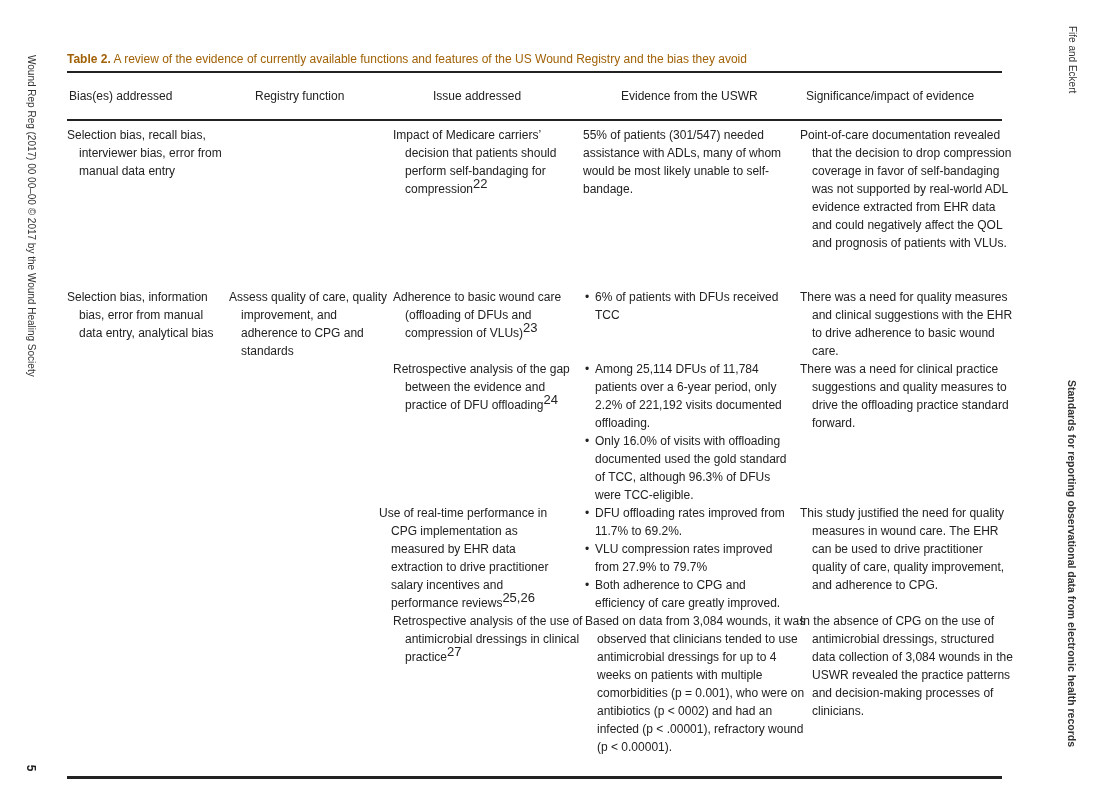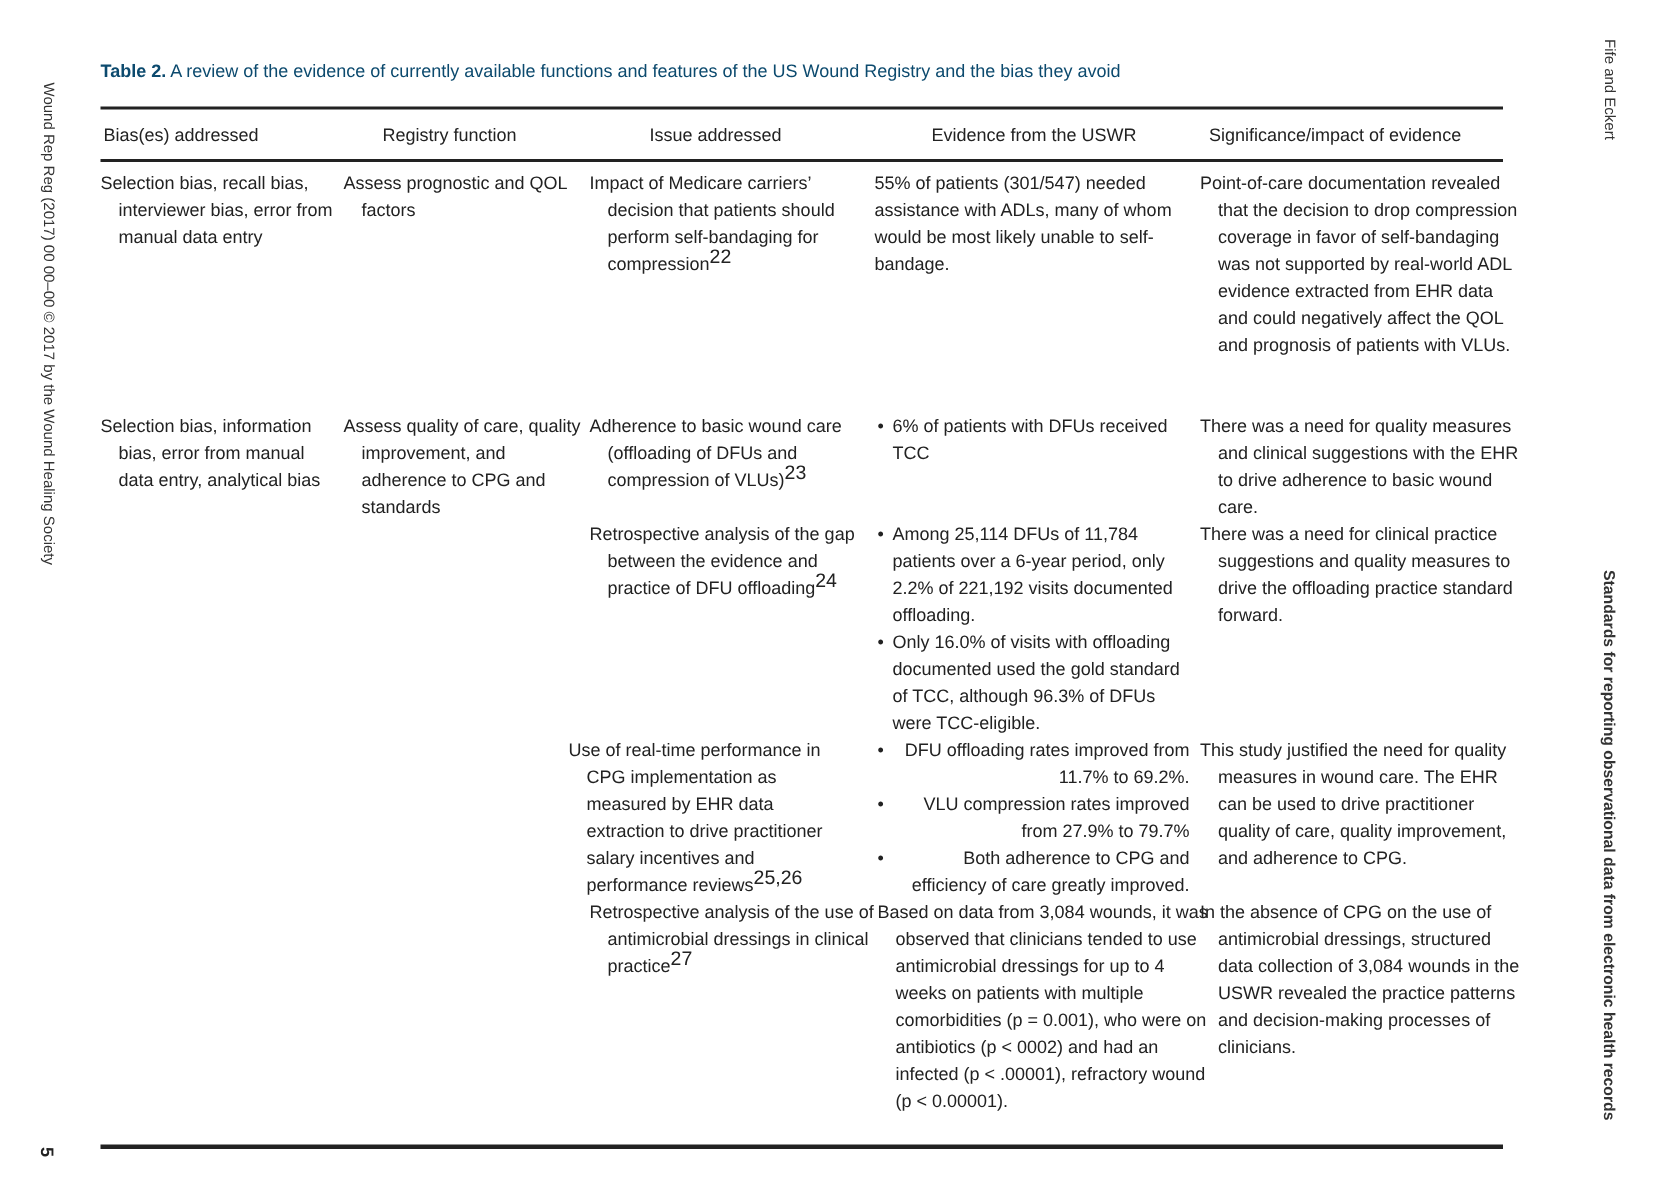--- a/index.html
+++ b/index.html
@@ -2,26 +2,26 @@
 <html><head>
 <meta charset="utf-8">
 <style>
   html,body{margin:0;padding:0;background:#fff;}
   body{width:1109px;height:799px;position:relative;overflow:hidden;font-family:"Liberation Sans",sans-serif;color:#222;}
   .vtext{position:absolute;white-space:nowrap;font-size:10px;color:#333;}
   .left-running{left:37px;top:55px;transform-origin:0 0;transform:rotate(90deg);}
   .right-author{left:1078px;top:26px;transform-origin:0 0;transform:rotate(90deg);}
   .right-title{left:1078px;top:380px;transform-origin:0 0;transform:rotate(90deg);font-weight:bold;font-size:10.5px;}
   .pagenum{position:absolute;left:28px;top:761px;font-weight:bold;font-size:12px;transform-origin:center;transform:rotate(90deg);}
-  .caption{position:absolute;left:67px;top:40px;font-size:12px;color:#0c4a6e;}
+  .caption{position:absolute;left:67px;top:52px;font-size:12px;color:#a16207;}
   .caption b{font-weight:bold;}
   .tbl{position:absolute;left:67px;top:71px;width:935px;}
   .rule-thick{height:2px;background:#222;}
   .rule-bottom{height:3px;background:#222;}
-  .hdr{display:grid;grid-template-columns:158px 163px 191px 215px 208px;font-size:12px;height:33px;align-items:center;}
+  .hdr{display:grid;grid-template-columns:158px 163px 191px 215px 208px;font-size:12px;height:46px;align-items:center;}
   .hdr div{padding-left:2px;}
   .hdr .c2{padding-left:30px;} .hdr .c3{padding-left:45px;} .hdr .c4{padding-left:42px;} .hdr .c5{padding-left:12px;}
   .body{position:relative;height:660px;font-size:12px;line-height:18px;}
   .cell{position:absolute;}
   .hang{padding-left:12px;text-indent:-12px;}
   .ctr{text-align:left;}
   sup{font-size:13px;line-height:0;}
   ul{margin:0;padding:0;list-style:none;}
   ul li{position:relative;padding-left:10px;}
   ul li::before{content:"\2022";position:absolute;left:0;top:0;}
@@ -43,21 +43,20 @@
     <div class="c2">Registry function</div>
     <div class="c3">Issue addressed</div>
     <div class="c4">Evidence from the USWR</div>
     <div class="c5">Significance/impact of evidence</div>
   </div>
   <div class="rule-thick"></div>
 
   <div class="body">
 
     <div class="cell hang" style="left:0;top:5px;width:155px;">Selection bias, recall bias, interviewer bias, error from manual data entry</div>
-    <div class="cell hang" style="left:162px;top:5px;width:150px;">Assess prognostic and QOL factors</div>
     <div class="cell hang" style="left:326px;top:5px;width:182px;"><span>Impact of Medicare carriers’ decision that patients should perform self-bandaging for compression</span><sup>22</sup></div>
     <div class="cell ctr" style="left:516px;top:5px;width:208px;">55% of patients (301/547) needed assistance with ADLs, many of whom would be most likely unable to self-bandage.</div>
     <div class="cell hang" style="left:733px;top:5px;width:200px;">Point-of-care documentation revealed that the decision to drop compression coverage in favor of self-bandaging was not supported by real-world ADL evidence extracted from EHR data and could negatively affect the QOL and prognosis of patients with VLUs.</div>
 
     <div class="cell hang" style="left:0;top:167px;width:150px;">Selection bias, information bias, error from manual data entry, analytical bias</div>
     <div class="cell hang" style="left:162px;top:167px;width:148px;">Assess quality of care, quality improvement, and adherence to CPG and standards</div>
 
     <div class="cell hang" style="left:326px;top:167px;width:182px;"><span>Adherence to basic wound care (offloading of DFUs and compression of VLUs)</span><sup>23</sup></div>
     <div class="cell" style="left:518px;top:167px;width:208px;">
       <ul>
@@ -69,21 +68,21 @@
     <div class="cell hang" style="left:326px;top:239px;width:178px;"><span>Retrospective analysis of the gap between the evidence and practice of DFU offloading</span><sup>24</sup></div>
     <div class="cell" style="left:518px;top:239px;width:208px;">
       <ul>
         <li>Among 25,114 DFUs of 11,784 patients over a 6-year period, only 2.2% of 221,192 visits documented offloading.</li>
         <li>Only 16.0% of visits with offloading documented used the gold standard of TCC, although 96.3% of DFUs were TCC-eligible.</li>
       </ul>
     </div>
     <div class="cell hang" style="left:733px;top:239px;width:205px;">There was a need for clinical practice suggestions and quality measures to drive the offloading practice standard forward.</div>
 
     <div class="cell hang" style="left:312px;top:383px;width:178px;"><span>Use of real-time performance in CPG implementation as measured by EHR data extraction to drive practitioner salary incentives and performance reviews</span><sup>25,26</sup></div>
-    <div class="cell" style="left:518px;top:383px;width:208px;text-align:right;">
+    <div class="cell" style="left:518px;top:383px;width:208px;">
       <ul>
         <li>DFU offloading rates improved from 11.7% to 69.2%.</li>
         <li>VLU compression rates improved from 27.9% to 79.7%</li>
         <li>Both adherence to CPG and efficiency of care greatly improved.</li>
       </ul>
     </div>
     <div class="cell hang" style="left:733px;top:383px;width:205px;">This study justified the need for quality measures in wound care. The EHR can be used to drive practitioner quality of care, quality improvement, and adherence to CPG.</div>
 
     <div class="cell hang" style="left:326px;top:491px;width:178px;"><span>Retrospective analysis of the use of antimicrobial dressings in clinical practice</span><sup>27</sup></div>
     <div class="cell hang" style="left:518px;top:491px;width:212px;">Based on data from 3,084 wounds, it was observed that clinicians tended to use antimicrobial dressings for up to 4 weeks on patients with multiple comorbidities (p = 0.001), who were on antibiotics (p &lt; 0002) and had an infected (p &lt; .00001), refractory wound (p &lt; 0.00001).</div>

